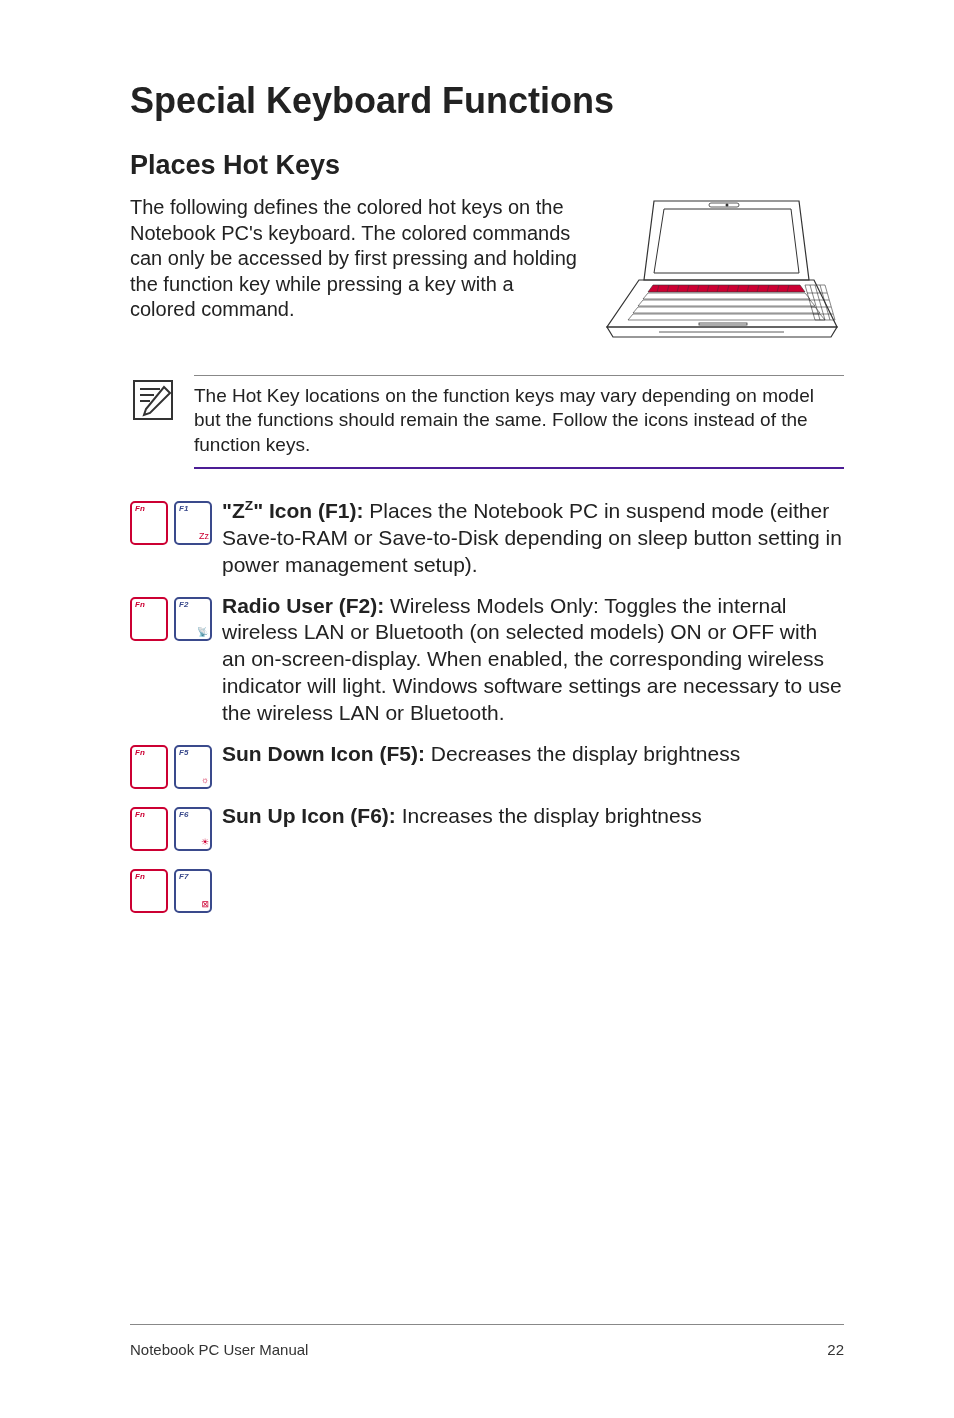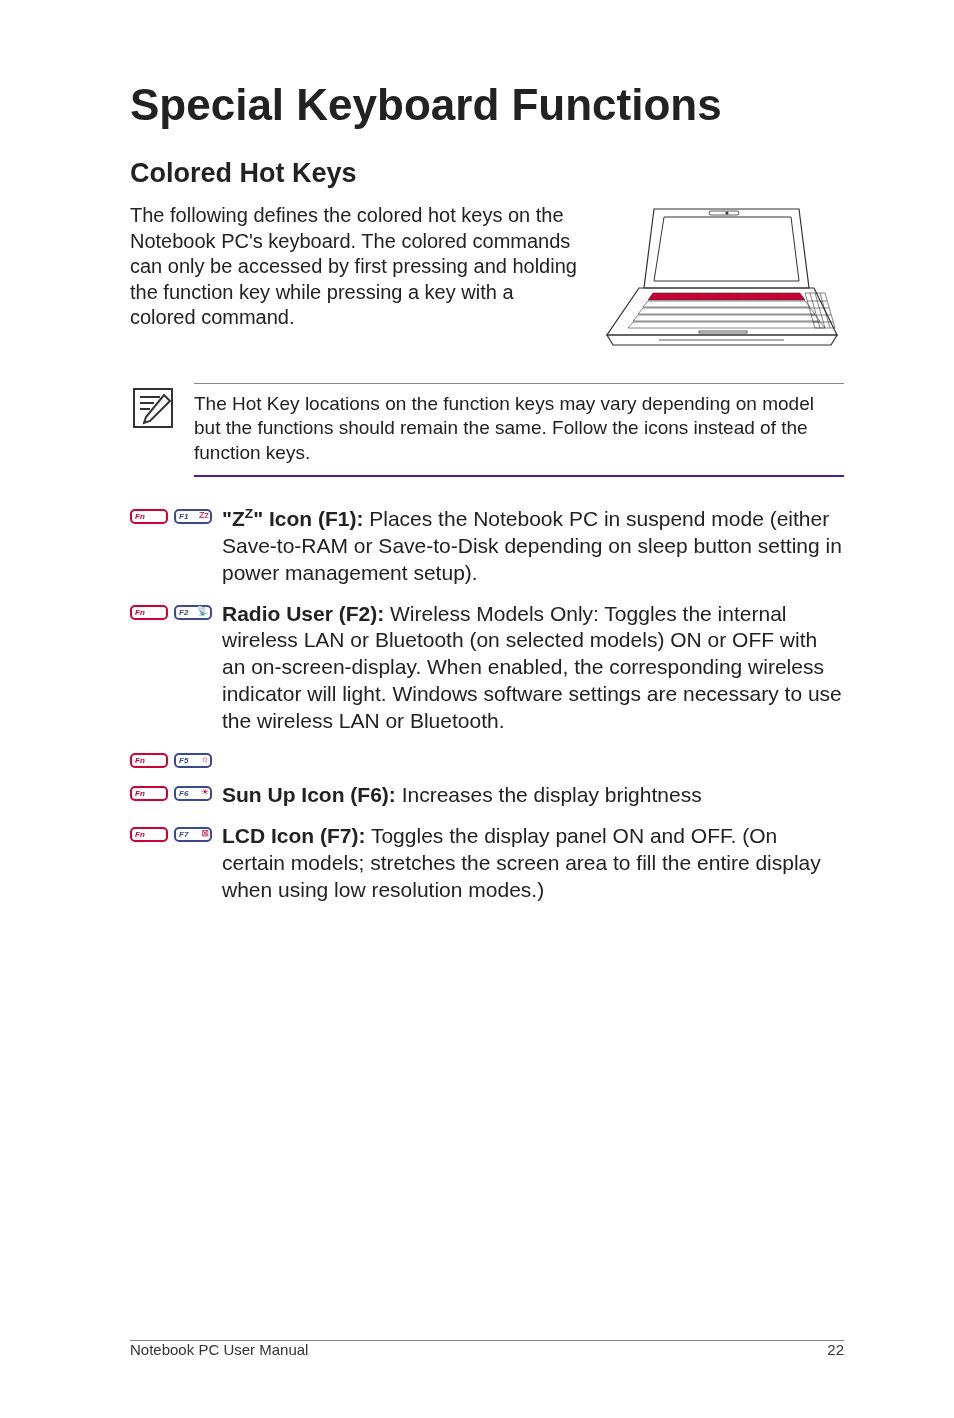--- a/index.html
+++ b/index.html
@@ -7,21 +7,21 @@
     font-family: "Segoe UI", "Helvetica Neue", Arial, sans-serif;
     background: #fff;
     color: #222;
     width: 954px;
     height: 1418px;
     padding: 80px 110px 50px 130px;
     position: relative;
   }
   h1 {
     font-family: Verdana, Geneva, sans-serif;
-    font-size: 44px;
+    font-size: 36px;
     font-weight: 700;
     margin-bottom: 28px;
   }
   h2 {
     font-family: "Segoe UI", Arial, sans-serif;
     font-size: 27px;
     font-weight: 700;
     margin-bottom: 14px;
   }
   .intro-row {
@@ -70,21 +70,21 @@
   .keycaps {
     display: flex;
     gap: 6px;
     flex-shrink: 0;
     width: 92px;
     align-items: flex-start;
     margin-top: 4px;
   }
   .key {
     width: 38px;
-    height: 15px;
+    height: 44px;
     border: 2px solid #3a4a8c;
     border-radius: 5px;
     position: relative;
     background: #fff;
   }
   .key .klabel {
     position: absolute;
     top: 1px;
     left: 3px;
     font-size: 8px;
@@ -107,33 +107,33 @@
     flex: 1;
   }
   .hotkey-body b { font-weight: 700; }
   .sup { font-size: 0.65em; vertical-align: super; }
   .footer {
     position: absolute;
     bottom: 60px;
     left: 130px;
     right: 110px;
     border-top: 1px solid #888;
-    padding-top: 0;
+    padding-top: 16px;
     display: flex;
     justify-content: space-between;
     font-size: 15px;
     color: #333;
   }
 </style>
 </head>
 <body>
 
 <h1>Special Keyboard Functions</h1>
 
-<h2>Colored Hot Keys</h2>
+<h2>Places Hot Keys</h2>
 
 <div class="intro-row">
   <p class="intro-text">The following defines the colored hot keys on the Notebook PC's keyboard. The colored commands can only be accessed by first pressing and holding the function key while pressing a key with a colored command.</p>
   <svg class="laptop-illustration" viewBox="0 0 245 150">
 
     <polygon points="55,6 200,6 210,85 45,85" fill="none" stroke="#333" stroke-width="1.2"></polygon>
     <polygon points="65,14 192,14 200,78 55,78" fill="none" stroke="#333" stroke-width="1"></polygon>
     <rect x="110" y="8" width="30" height="4" rx="2" fill="none" stroke="#333" stroke-width="0.8"></rect>
     <circle cx="128" cy="10" r="1.5" fill="#333"></circle>
 
@@ -224,20 +224,21 @@
     <div class="hotkey-block">
       <div class="keycaps">
         <div class="key fn">
           <span class="klabel">Fn</span>
         </div>
         <div class="key">
           <span class="klabel">F5</span>
           <span class="ksym">☼</span>
         </div>
       </div>
+      <div class="hotkey-body"><b>Sun Down Icon (F5):</b> Decreases the display brightness</div>
     </div>
     <div class="hotkey-block">
       <div class="keycaps">
         <div class="key fn">
           <span class="klabel">Fn</span>
         </div>
         <div class="key">
           <span class="klabel">F6</span>
           <span class="ksym">☀</span>
         </div>
@@ -247,20 +248,19 @@
     <div class="hotkey-block">
       <div class="keycaps">
         <div class="key fn">
           <span class="klabel">Fn</span>
         </div>
         <div class="key">
           <span class="klabel">F7</span>
           <span class="ksym">⊠</span>
         </div>
       </div>
-      <div class="hotkey-body"><b>LCD Icon (F7):</b> Toggles the display panel ON and OFF. (On certain models; stretches the screen area to fill the entire display when using low resolution modes.)</div>
     </div>
   </div>
 
 <div class="footer">
   <span>Notebook PC User Manual</span>
   <span>22</span>
 </div>
 
 </body></html>

